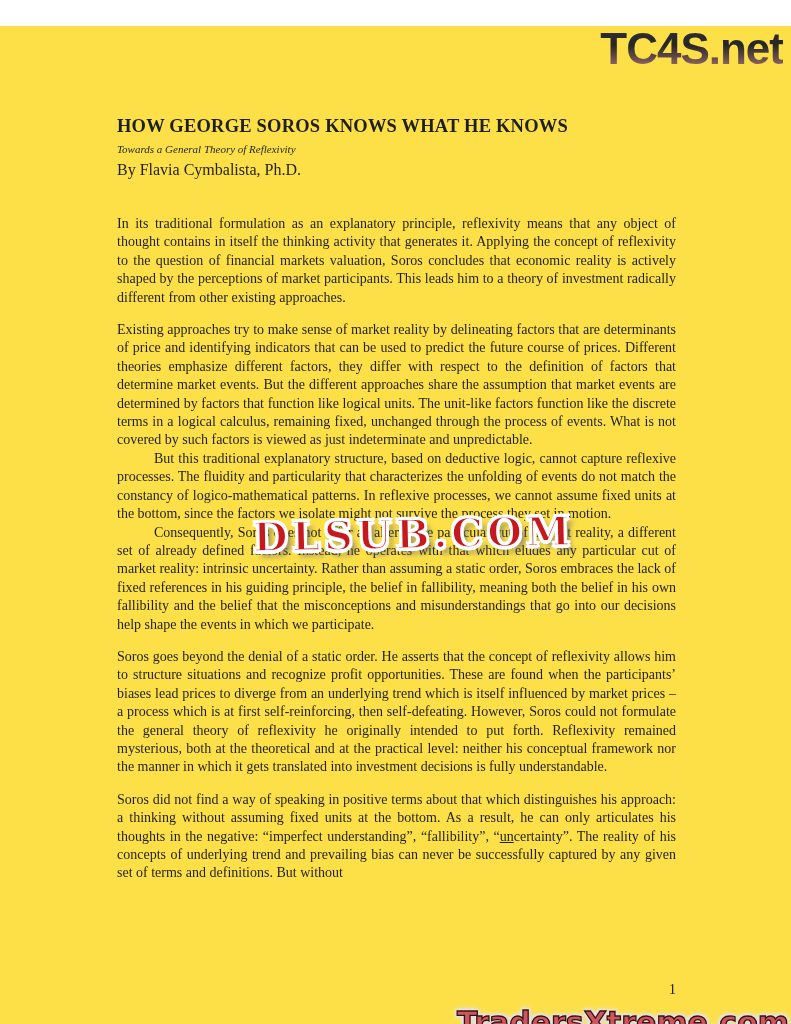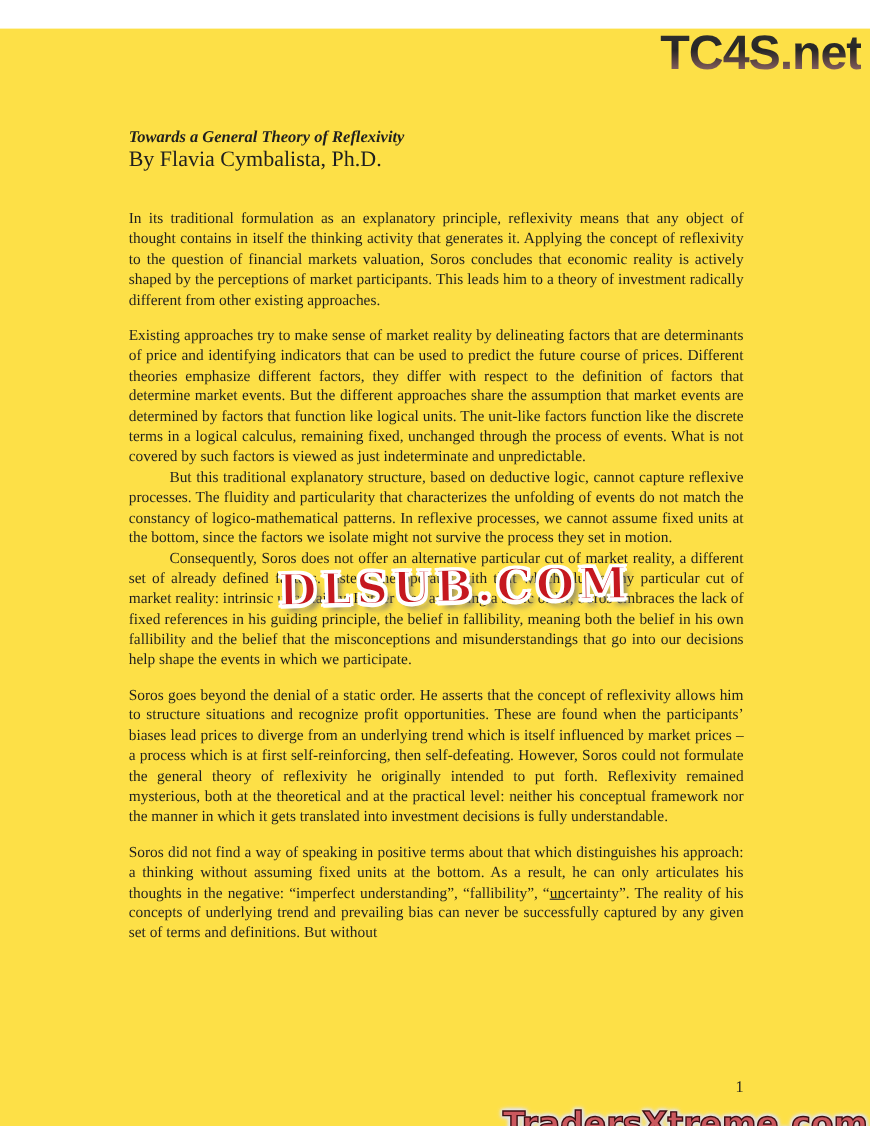--- a/index.html
+++ b/index.html
@@ -50,28 +50,28 @@
   .doc-title {
     margin: 0;
     font-size: 18.5px;
     line-height: 24px;
     font-weight: bold;
     letter-spacing: 0.2px;
     white-space: nowrap;
   }
   .doc-subtitle {
     margin: 0;
-    font-size: 15px;
+    font-size: 11px;
     line-height: 22px;
-    font-weight: bold;
+    font-weight: normal;
     font-style: italic;
   }
   .doc-byline {
     margin: 0;
-    font-size: 20px;
+    font-size: 16px;
     line-height: 19px;
   }
   .paras {
     margin-top: 36px;
   }
   .para {
     margin: 0;
     font-size: 14px;
     line-height: 18.4px;
     text-align: justify;
@@ -139,20 +139,21 @@
   }
 </style>
 </head>
 <body>
 
 <div class="page">
 
   <div class="tc4s-logo">TC4S.net</div>
 
   <div class="content">
+    <h1 class="doc-title">HOW GEORGE SOROS KNOWS WHAT HE KNOWS</h1>
     <h2 class="doc-subtitle">Towards a General Theory of Reflexivity</h2>
     <div class="doc-byline">By Flavia Cymbalista, Ph.D.</div>
     <div class="paras">
         <div class="para">In its traditional formulation as an explanatory principle, reflexivity means that any object of thought contains in itself the thinking activity that generates it. Applying the concept of reflexivity to the question of financial markets valuation, Soros concludes that economic reality is actively shaped by the perceptions of market participants. This leads him to a theory of investment radically different from other existing approaches.</div>
         <div class="para gap">Existing approaches try to make sense of market reality by delineating factors that are determinants of price and identifying indicators that can be used to predict the future course of prices. Different theories emphasize different factors, they differ with respect to the definition of factors that determine market events. But the different approaches share the assumption that market events are determined by factors that function like logical units. The unit-like factors function like the discrete terms in a logical calculus, remaining fixed, unchanged through the process of events. What is not covered by such factors is viewed as just indeterminate and unpredictable.</div>
         <div class="para indent">But this traditional explanatory structure, based on deductive logic, cannot capture reflexive processes. The fluidity and particularity that characterizes the unfolding of events do not match the constancy of logico-mathematical patterns. In reflexive processes, we cannot assume fixed units at the bottom, since the factors we isolate might not survive the process they set in motion.</div>
         <div class="para indent">Consequently, Soros does not offer an alternative particular cut of market reality, a different set of already defined factors. Instead, he operates with that which eludes any particular cut of market reality: intrinsic uncertainty.  Rather than assuming a static order, Soros embraces the lack of fixed references in his guiding principle, the belief in fallibility, meaning both the belief in his own fallibility and the belief that the misconceptions and misunderstandings that go into our decisions help shape the events in which we participate.</div>
         <div class="para gap">Soros goes beyond the denial of a static order. He asserts that the concept of reflexivity allows him to structure situations and recognize profit opportunities. These are found when the participants’ biases lead prices to diverge from an underlying trend which is itself influenced by market prices – a process which is at first self-reinforcing, then self-defeating. However, Soros could not formulate the general theory of reflexivity he originally intended to put forth. Reflexivity remained mysterious, both at the theoretical and at the practical level: neither his conceptual framework nor the manner in which it gets translated into investment decisions is fully understandable.</div>
         <div class="para gap">Soros did not find a way of speaking in positive terms about that which distinguishes his approach: a thinking without assuming fixed units at the bottom. As a result, he can only articulates his thoughts in the negative: “imperfect understanding”, “fallibility”, “<u>un</u>certainty”. The reality of his concepts of underlying trend and prevailing bias can never be successfully captured by any given set of terms and definitions. But without</div>
       </div>

